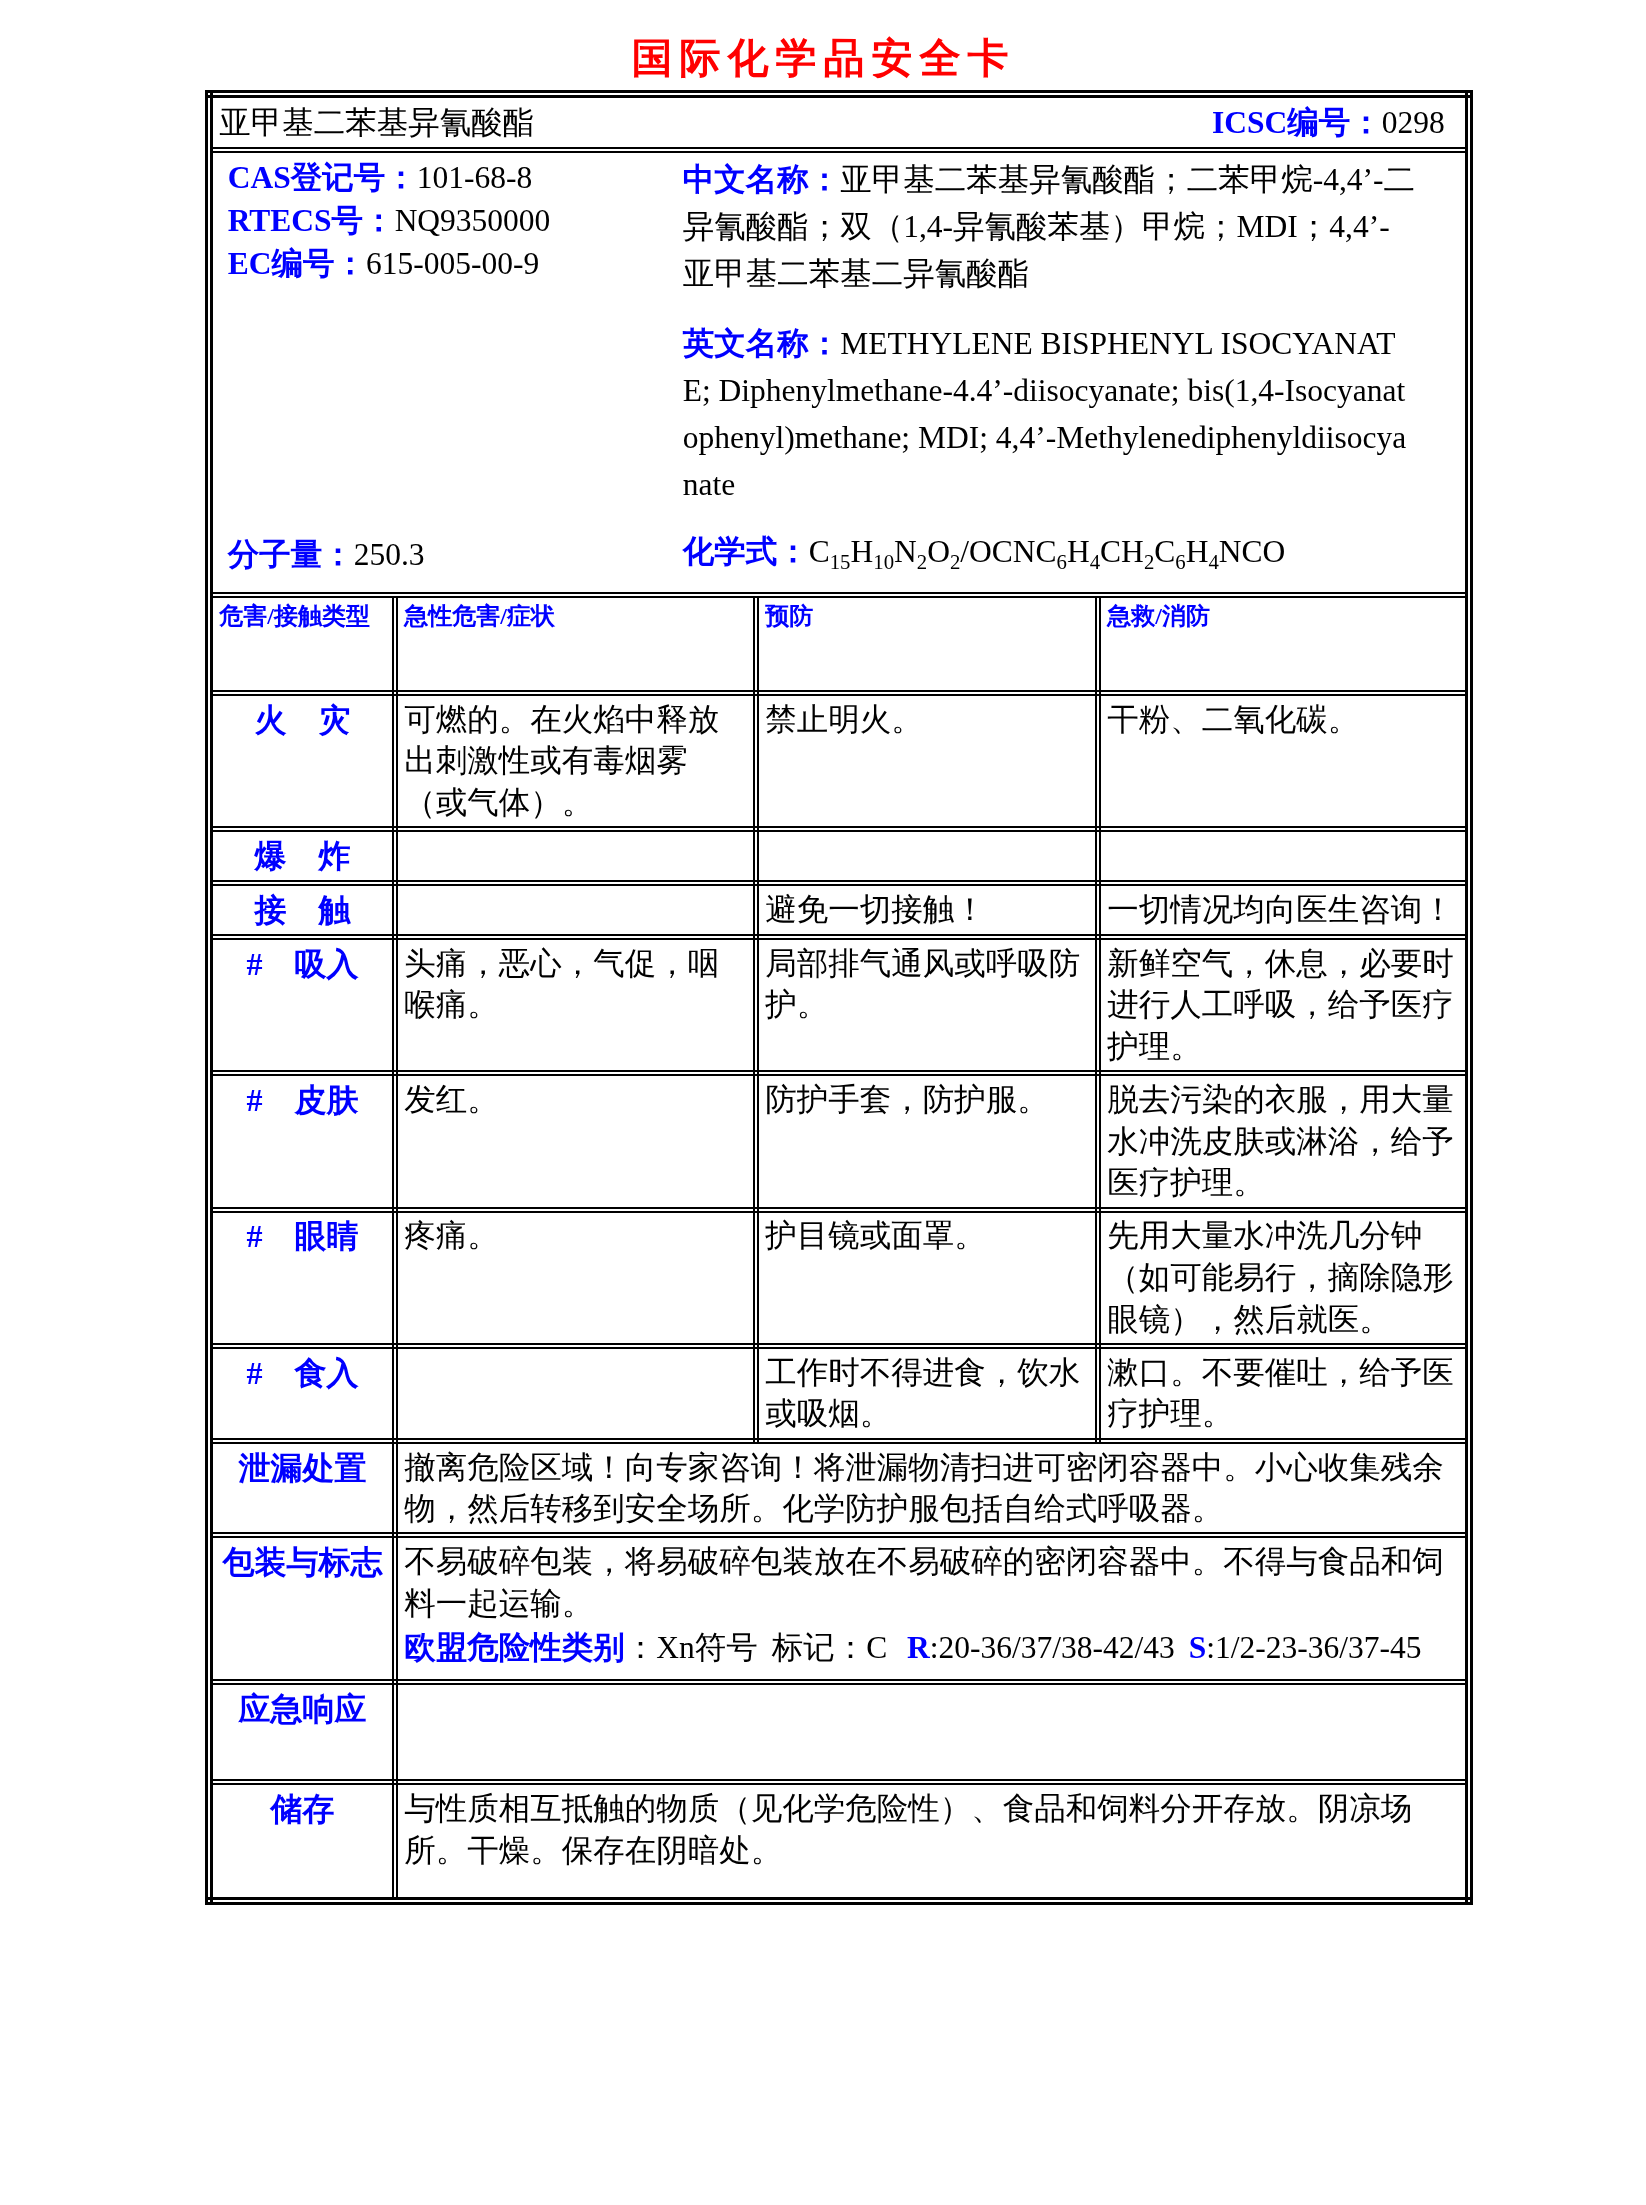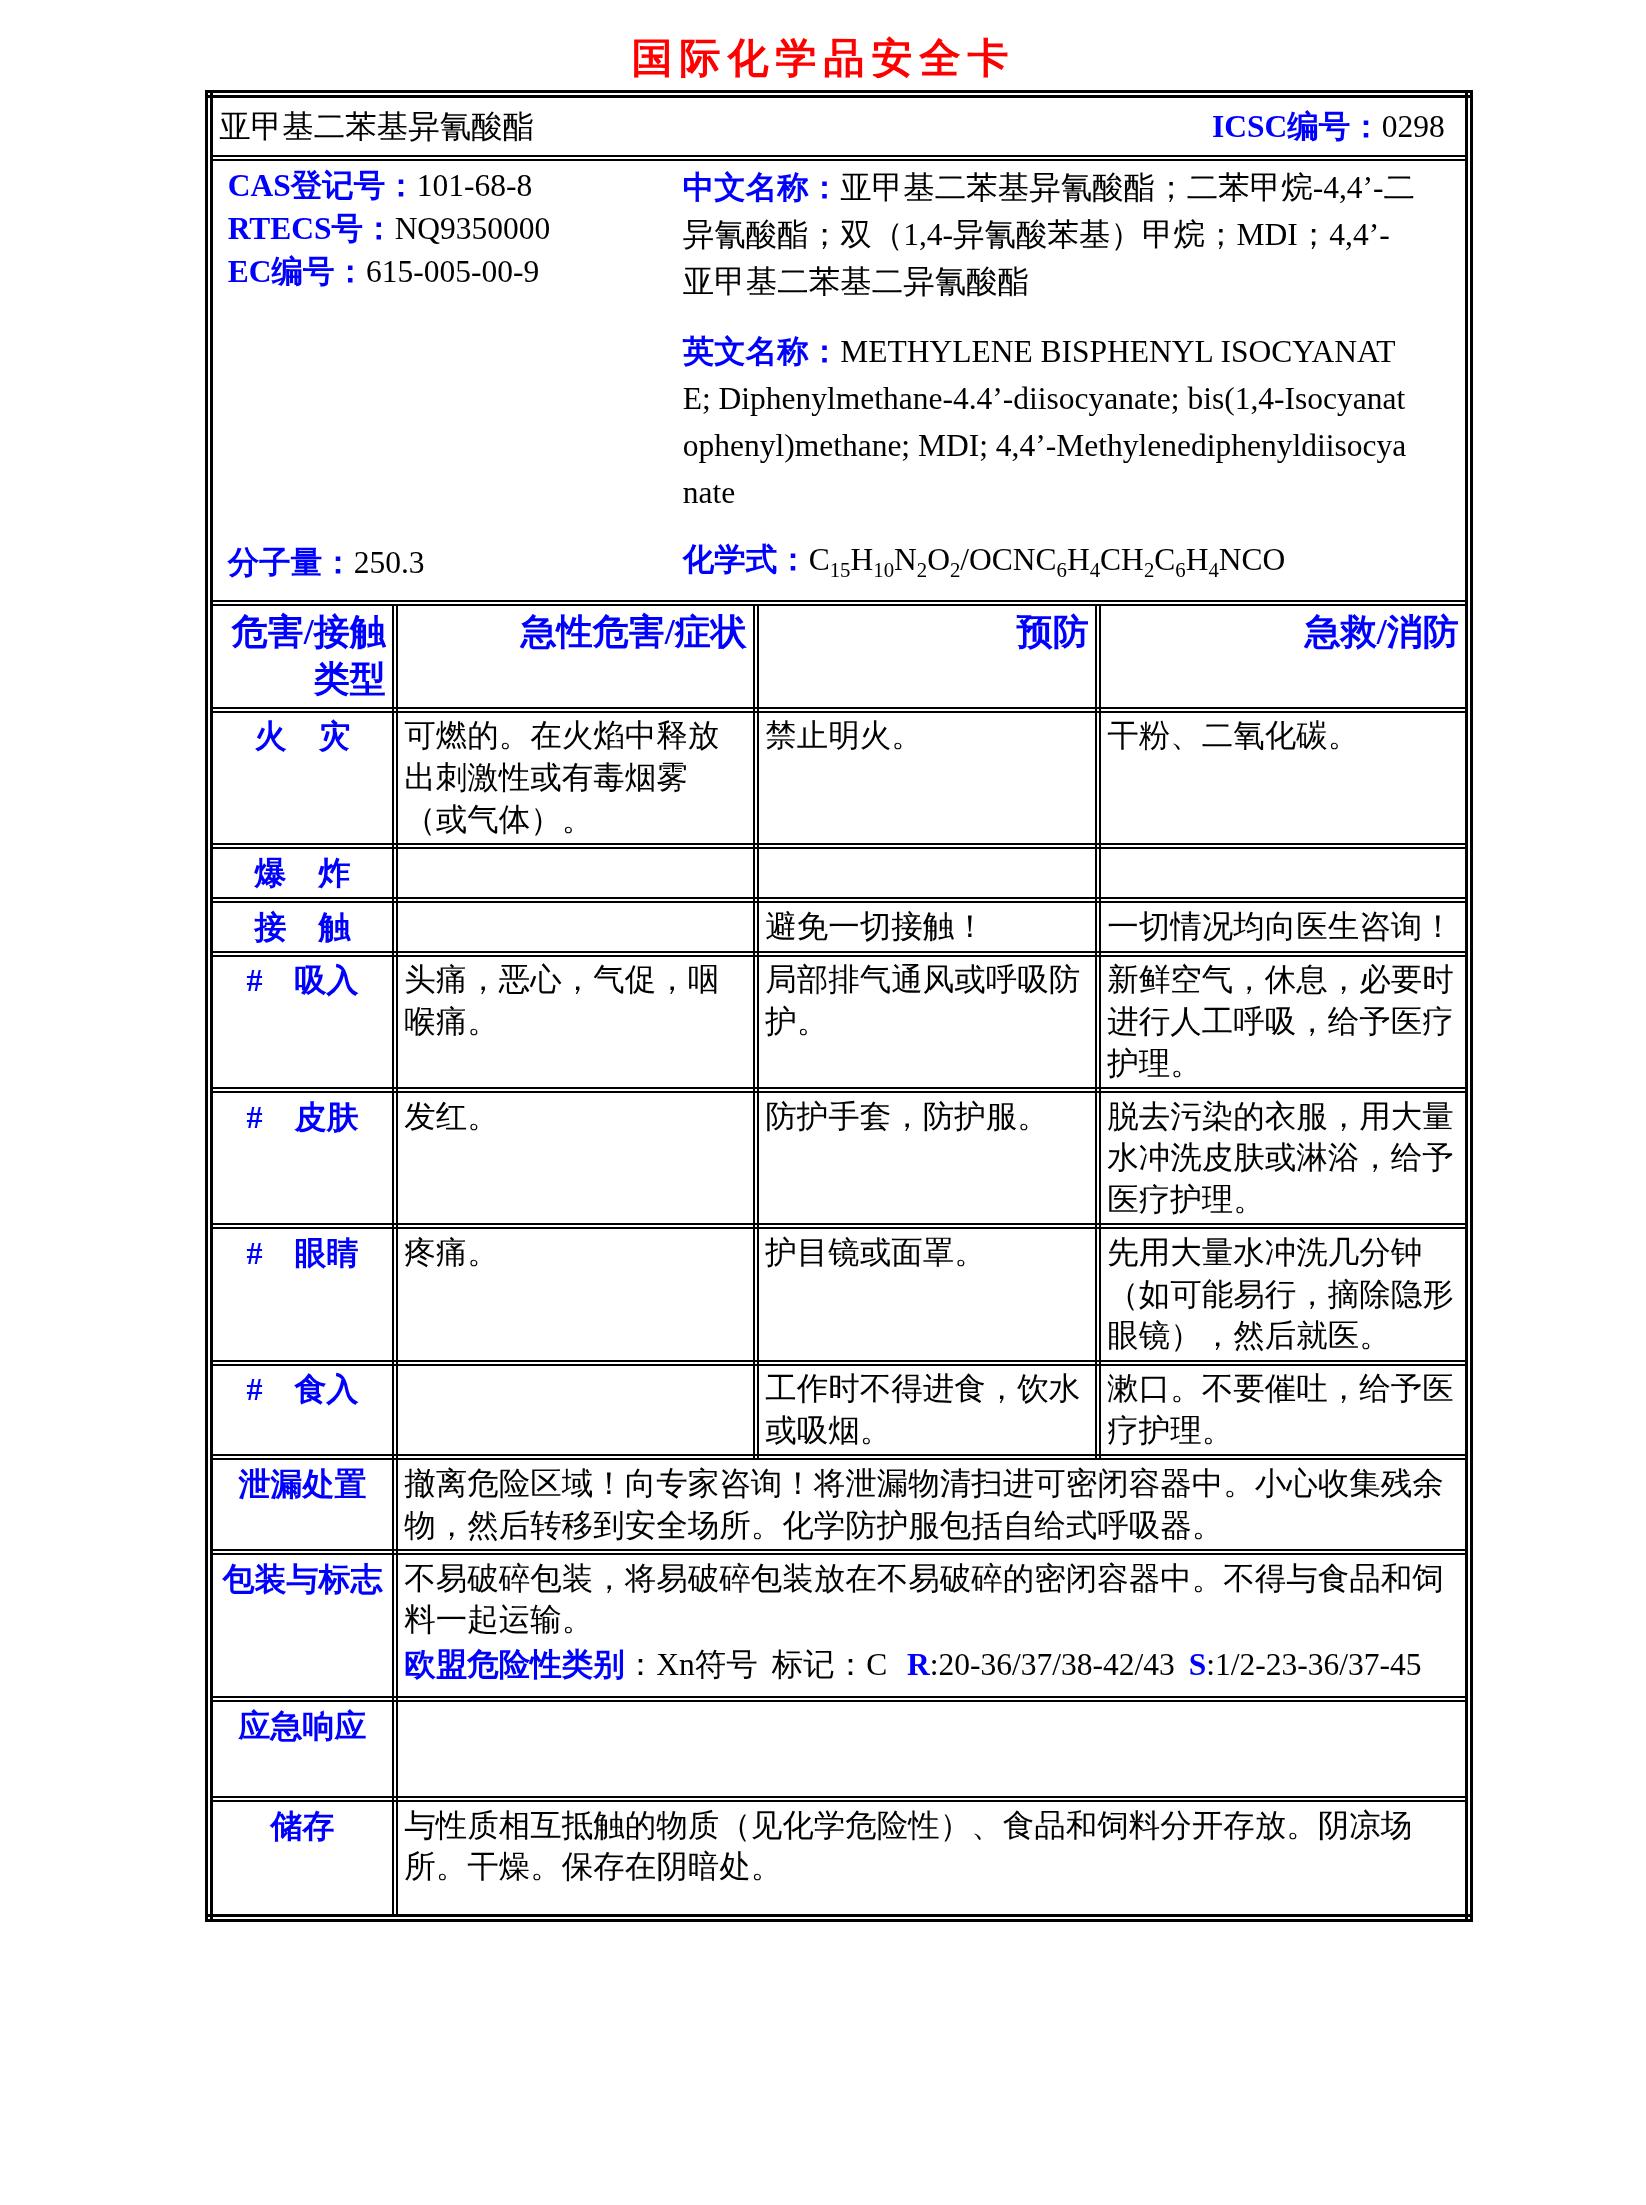--- a/index.html
+++ b/index.html
@@ -37,23 +37,23 @@
     padding:2.8px 6.3px;
     vertical-align:top;
     line-height:1.32;
     word-break:break-word;
     overflow:hidden;
   }
   .lbl{color:var(--accent-blue);font-weight:bold;}
   th.col-head{
     color:var(--accent-blue);
     font-weight:bold;
-    text-align:right;
+    text-align:left;
     vertical-align:middle;
-    font-size:36px;
+    font-size:24px;
     margin-left:46px;
   }
   td.row-label{
     color:var(--accent-blue);
     font-weight:bold;
     text-align:center;
     vertical-align:middle;
     font-size:32px;
     line-height:1.3;
   }
@@ -90,21 +90,21 @@
 
 <table class="card">
   <colgroup>
     <col style="width:186px">
     <col style="width:361px">
     <col style="width:342px">
     <col style="width:371px">
   </colgroup>
 
   <tbody>
-      <tr style="height:64px">
+      <tr style="height:56px">
     <td colspan="4" style="vertical-align:middle;">
       <div class="name-flex">
         <span>亚甲基二苯基异氰酸酯</span>
         <span class="icsc-wrap"><span class="lbl">ICSC编号：</span><span>0298</span></span>
       </div>
     </td>
   </tr>
 
   <tr style="height:445px">
     <td colspan="4" class="identity-cell">

